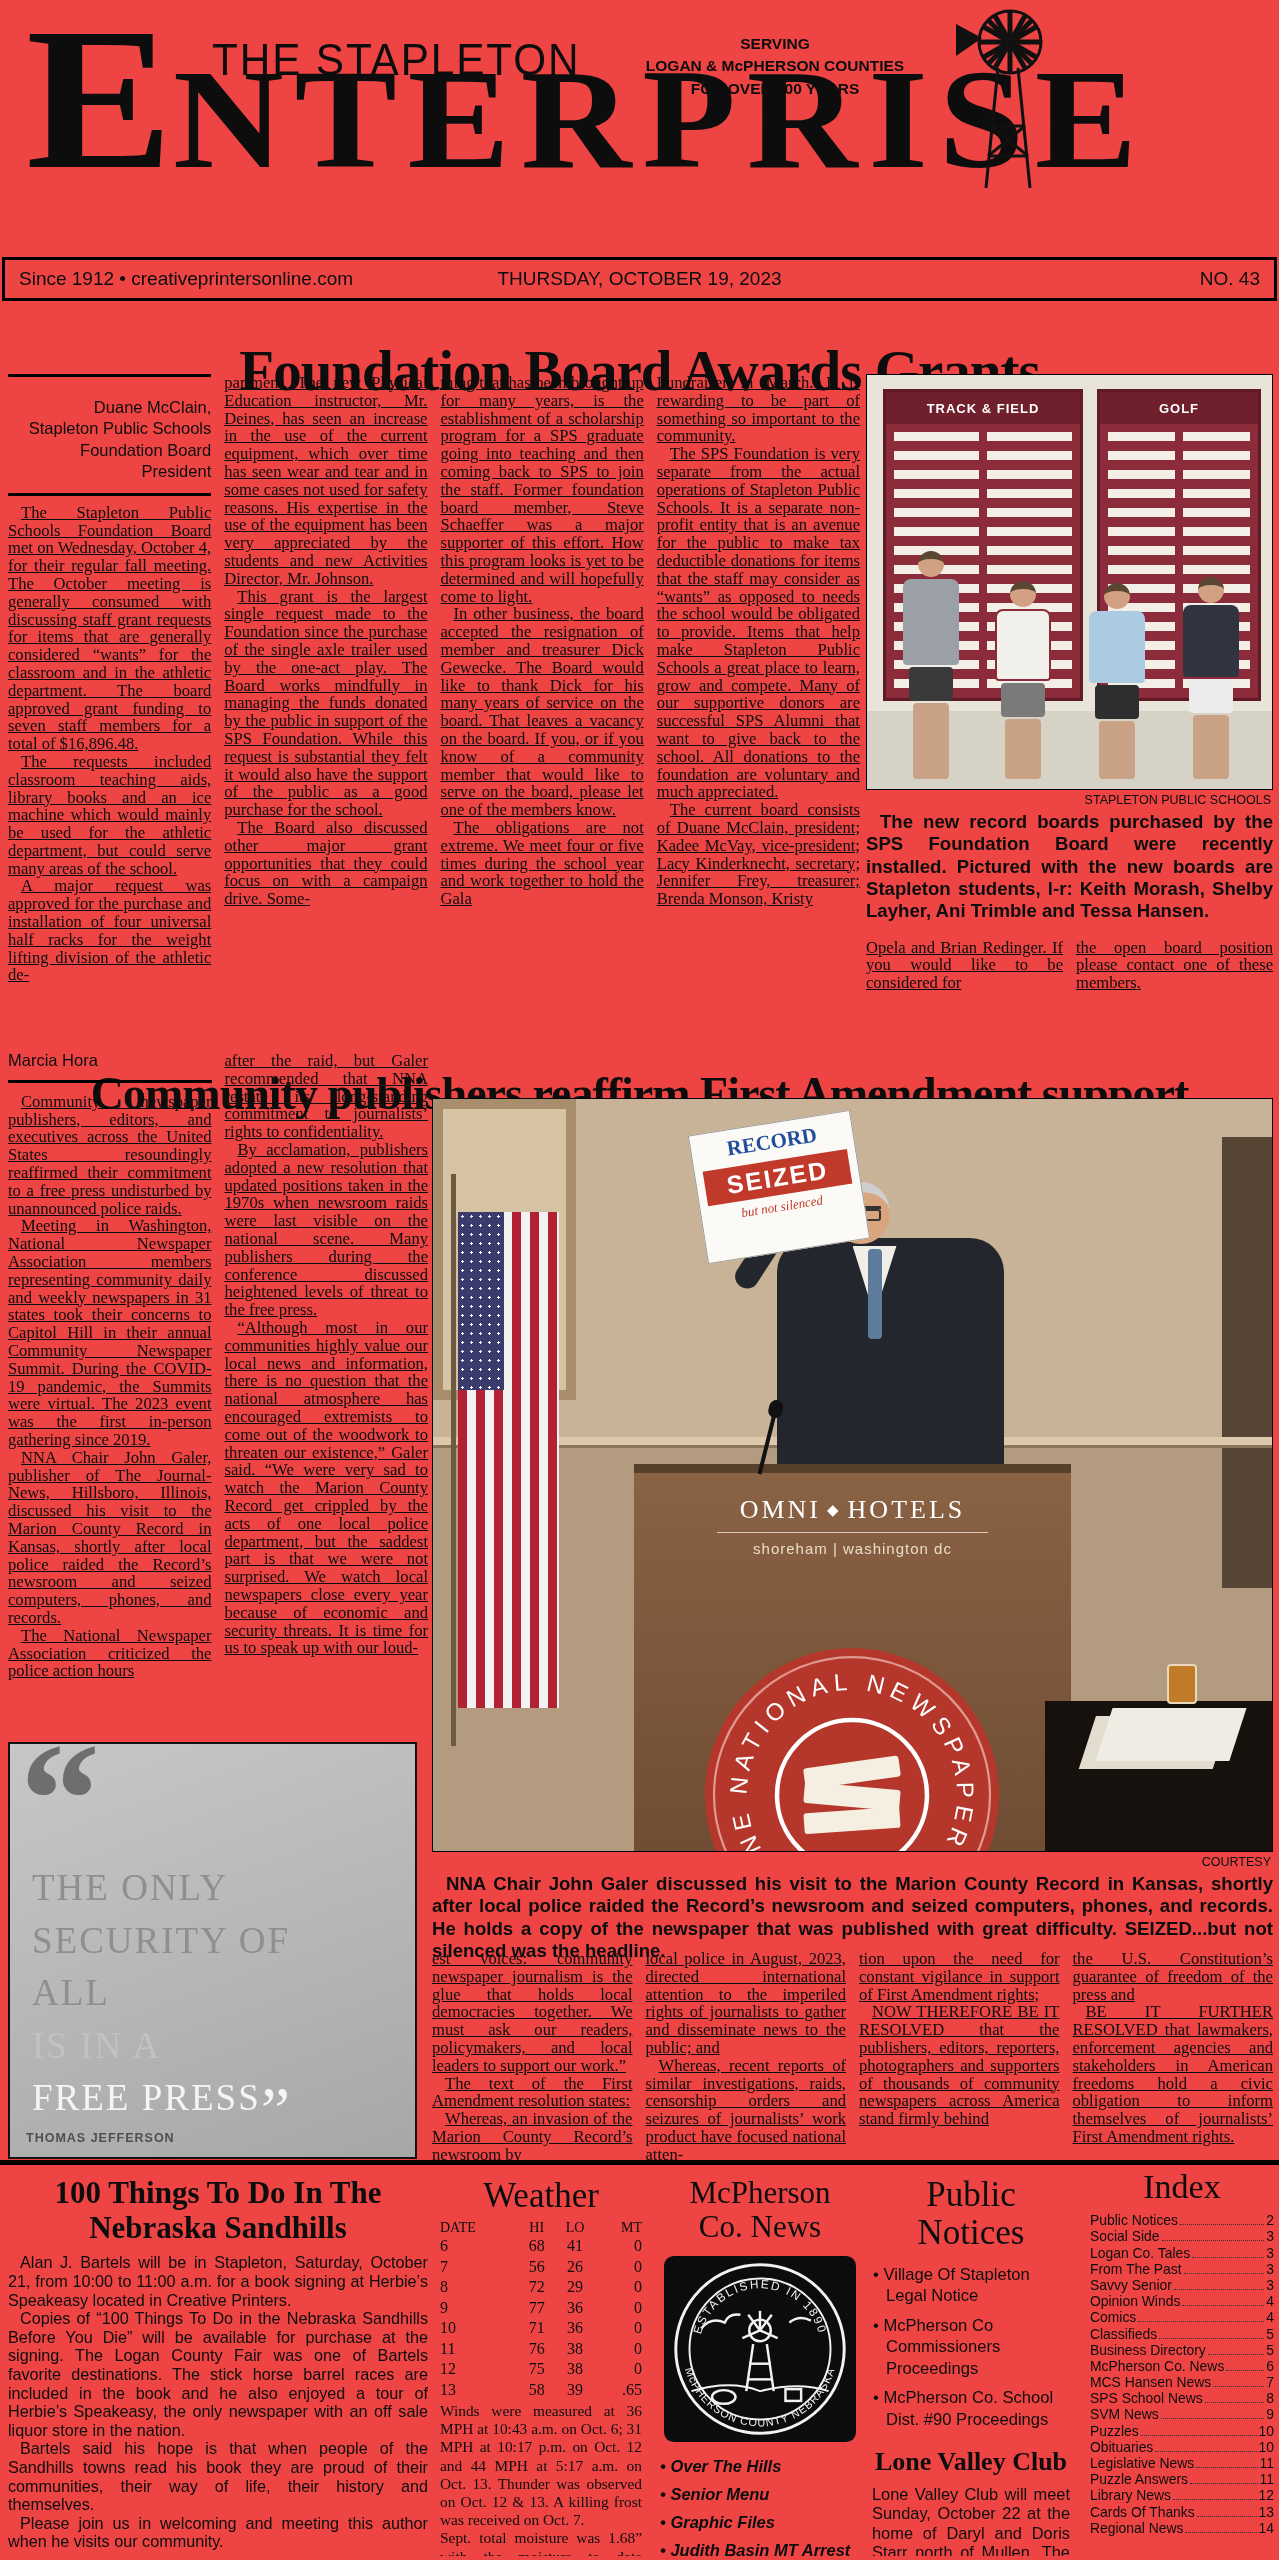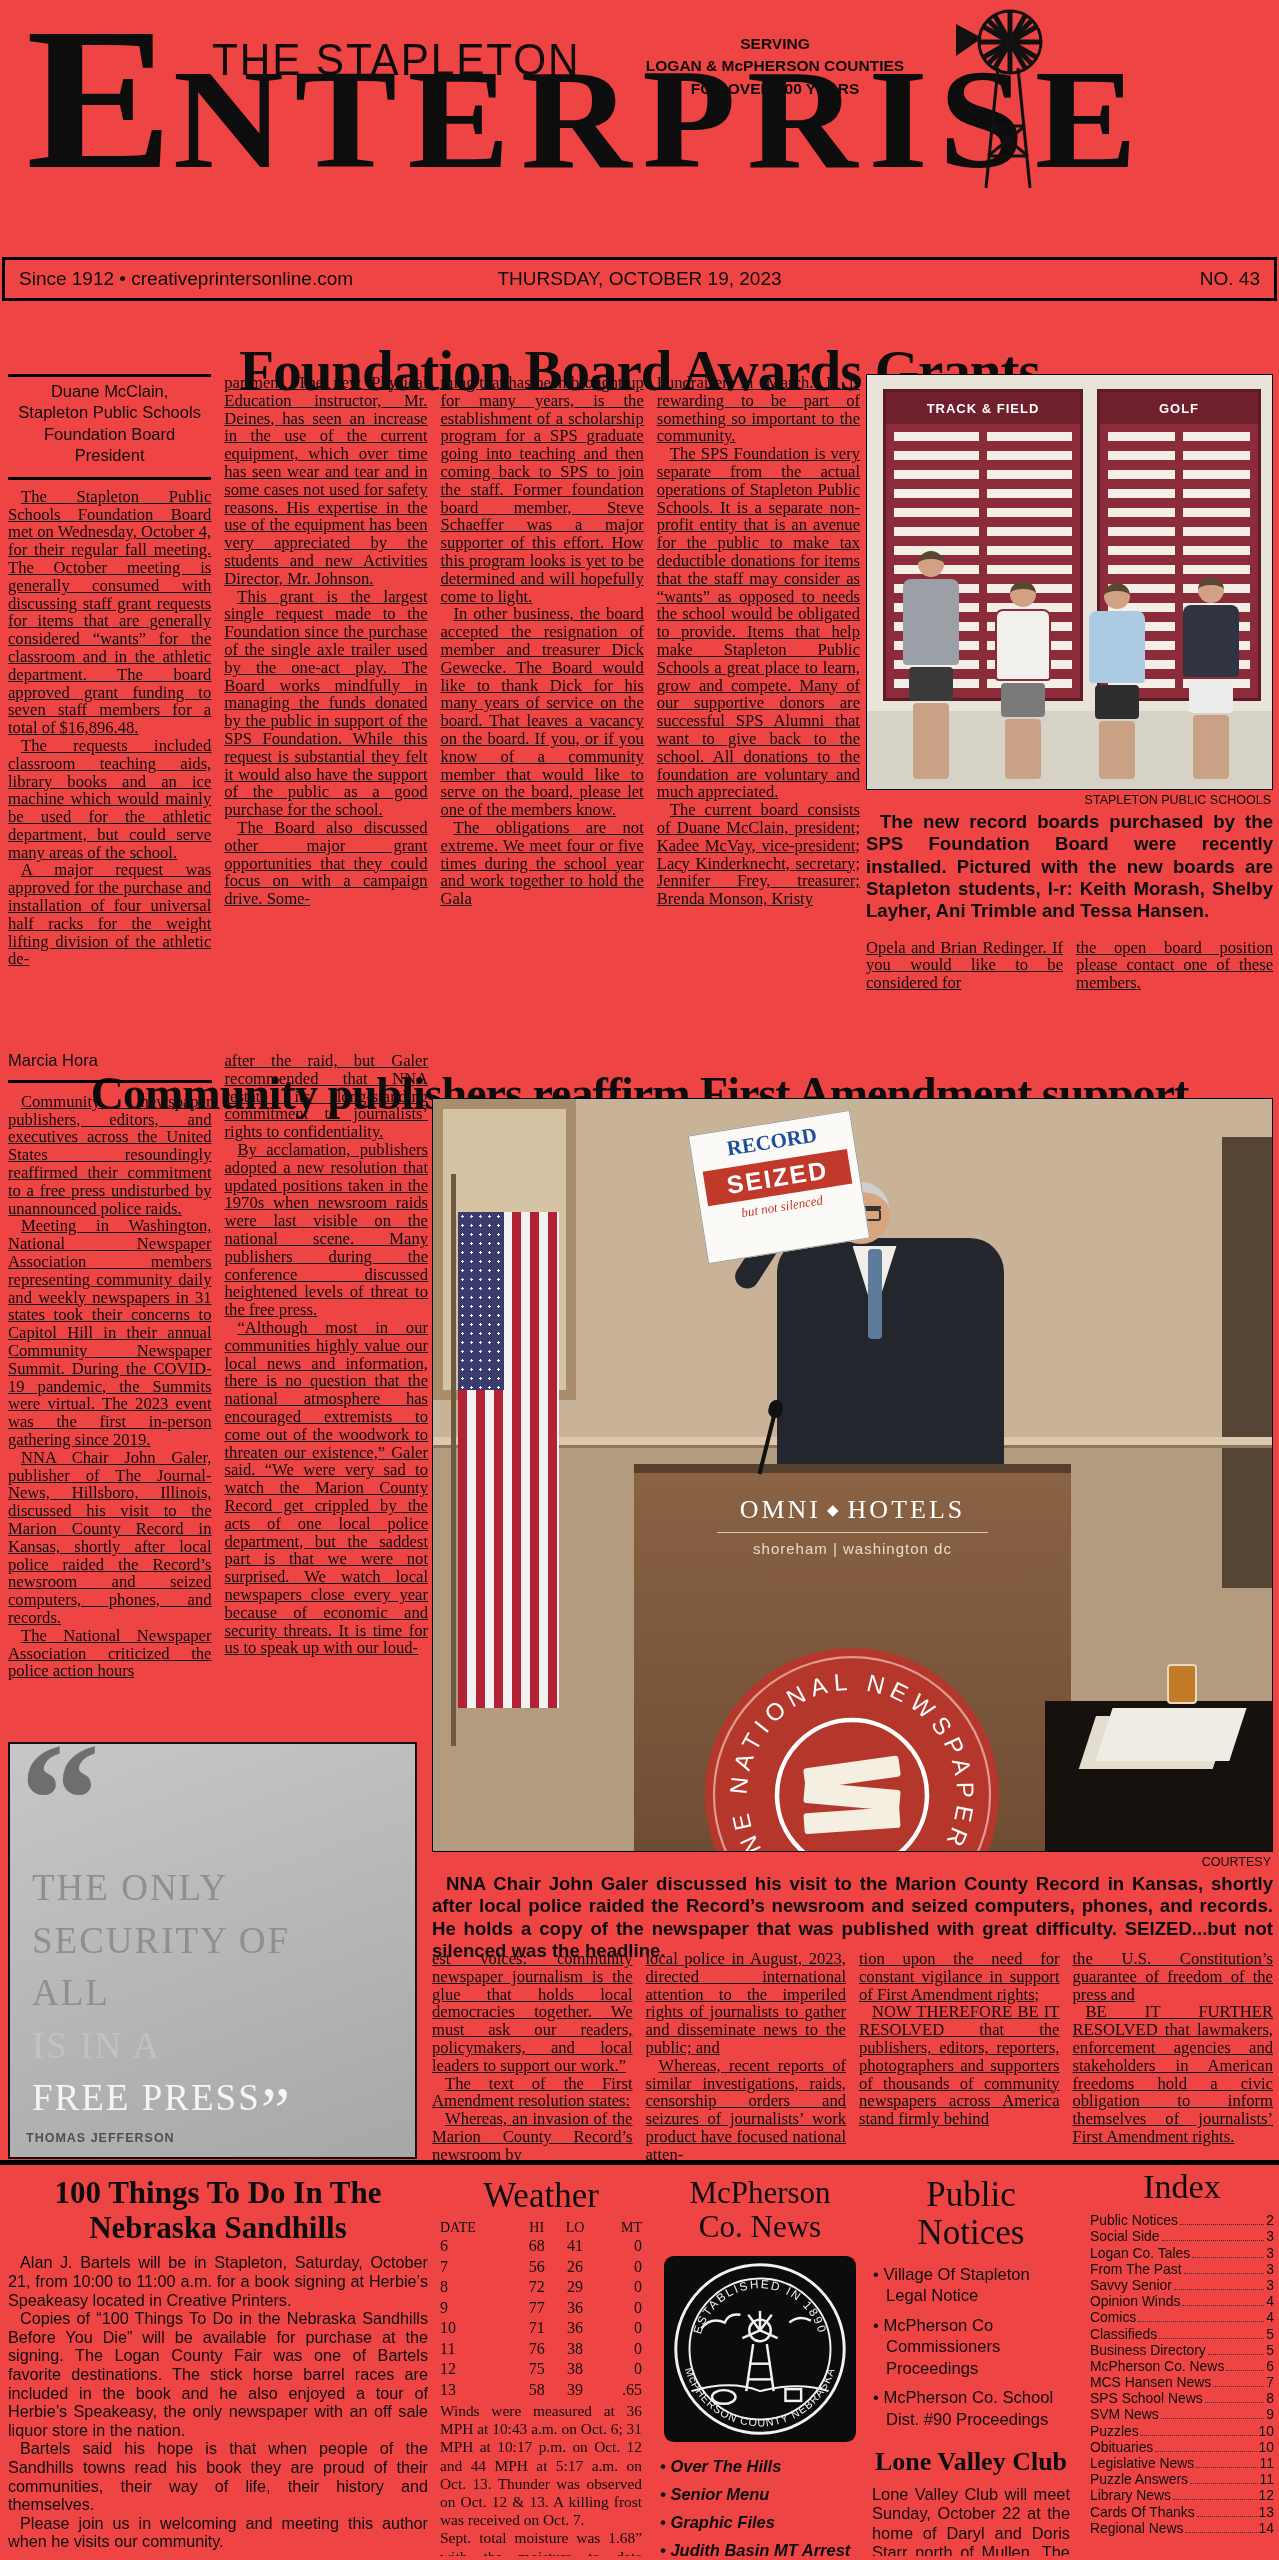--- a/index.html
+++ b/index.html
@@ -35,23 +35,23 @@
                font-size:46px; font-weight:bold; letter-spacing:-1px; }
 
   
   .cols { display:flex; gap:13px; }
   .cols > div { flex:1; min-width:0; }
   .body-text { font-size:16.6px; line-height:17.8px; text-align:justify;
                hyphens:auto; -webkit-hyphens:auto; }
   .body-text p { margin:0; text-indent:13px;text-decoration:underline; }
   .body-text p.cont { text-indent:0; }
   .story1 { position:absolute; top:374px; left:8px; width:852px; height:658px; overflow:hidden; }
-  .byline-box { border-top:3px solid #000; border-bottom:3px solid #000; padding:4px 0 10px;
+  .byline-box { border-top:3px solid #000; border-bottom:3px solid #000; padding:20px 0 10px;
                 margin-bottom:8px; font-family:"Liberation Sans",sans-serif; font-size:16.5px;
-                line-height:1.3; text-align:center; white-space:pre-line; text-indent:0; }
+                line-height:1.3; text-align:right; white-space:pre-line; text-indent:0; }
 
   
   .photo1-wrap { position:absolute; top:374px; left:866px; width:407px; }
   .photo1 { position:relative; height:414px; border:1px solid #000; background:#e9e4da; overflow:hidden; }
   .floor { position:absolute; bottom:0; left:0; right:0; height:78px; background:#d7d2c6; }
   .board { position:absolute; top:14px; background:#8c2c3a; border:3px solid #5f1b26; }
   .board-head { height:32px; background:#701f2c; color:#fff; font-family:"Liberation Sans",sans-serif;
                 font-weight:bold; font-size:13px; letter-spacing:1px; display:flex;
                 align-items:center; justify-content:center; }
   .board-body { position:absolute; top:40px; bottom:8px; left:8px; right:8px; display:flex; gap:8px; }

